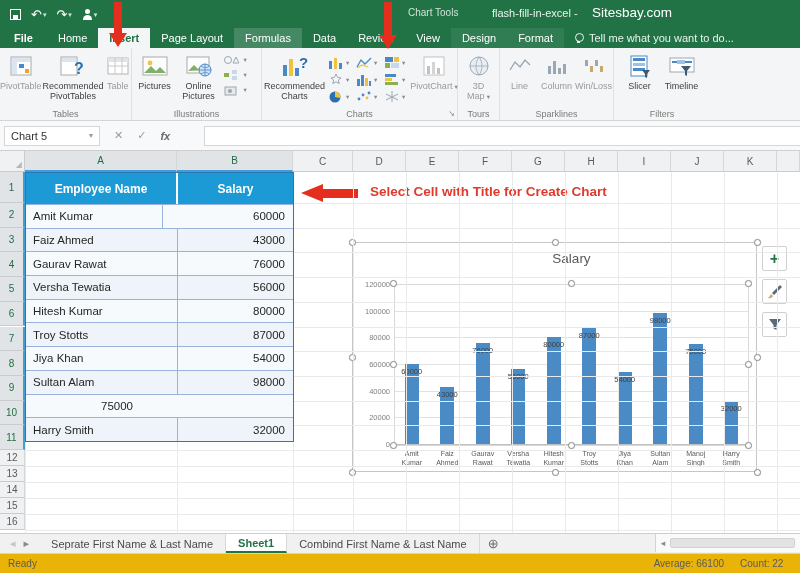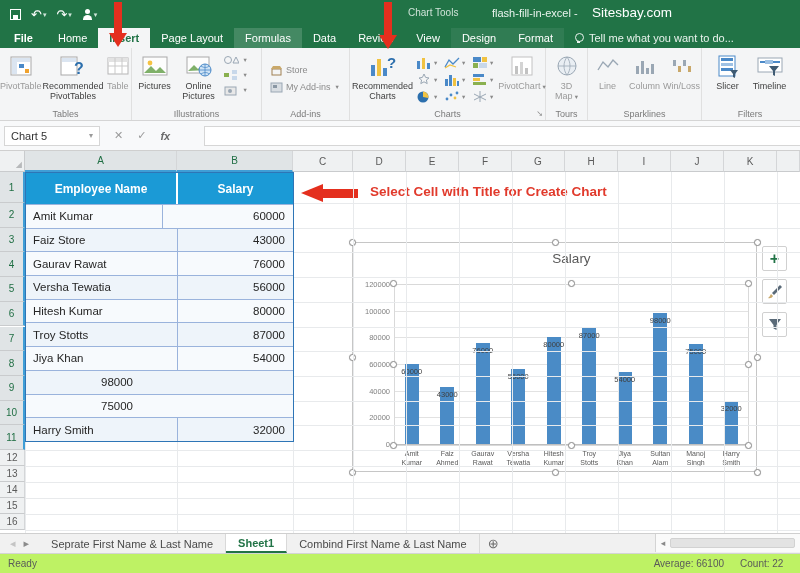--- a/index.html
+++ b/index.html
@@ -110,21 +110,21 @@
   .nav .off{color:#c4c4c4;}
   .stab{display:flex;align-items:center;padding:0 12px;border-right:1px solid #d9d9d9;cursor:pointer;white-space:nowrap;}
   .stab:first-of-type{border-left:1px solid #d9d9d9;}
   .stab.active{background:#fff;color:#217346;font-weight:bold;border-bottom:2px solid #217346;}
   .addsheet{display:flex;align-items:center;padding:0 8px;color:#6a6a6a;font-size:13px;cursor:pointer;}
   .hscroll{position:absolute;right:0;top:534px;width:145px;height:18px;background:#fafafa;border-left:1px solid #d4d4d4;display:flex;align-items:center;}
   .hscroll .arr{width:14px;text-align:center;color:#8a8a8a;font-size:9px;}
   .hthumb{height:10px;flex:1;margin-right:5px;background:#e3e3e3;border:1px solid #d2d2d2;border-radius:2px;}
 
   
-  .statusbar{position:absolute;left:0;top:553px;width:800px;height:20px;background:#bef264;border-top:1px solid #d4d4d4;font-size:10px;color:#5a5a5a;overflow:hidden;}
+  .statusbar{position:absolute;left:0;top:553px;width:800px;height:20px;background:#eab308;border-top:1px solid #d4d4d4;font-size:10px;color:#5a5a5a;overflow:hidden;}
   .st-left{position:absolute;left:8px;top:4px;}
   .st-right{position:absolute;right:4px;top:4px;display:flex;gap:16px;white-space:nowrap;}
 </style>
 </head>
 <body>
 
 <div id="app">
 
   <div class="titlebar">
     <div class="qat">
@@ -254,39 +254,20 @@
               <svg width="16" height="12">
                 <rect x="2" y="3" width="11" height="8" fill="#e8e8e8" stroke="#9aa7b4"></rect>
                 <circle cx="7" cy="7" r="2" fill="#9aa7b4"></circle>
               </svg>
             </span>
         </div>
       </div>
       <div class="glabel">Illustrations</div>
     </div>
 
-    <div class="rgroup" style="width:88px">
-      <div class="rbtns" style="flex-direction:column;align-items:flex-start;padding-left:8px;gap:6px;">
-        <span class="smallrow">
-            <svg width="13" height="11">
-              <rect x="2" y="4" width="9" height="6" fill="none" stroke="#a08052"></rect>
-              <path d="M1 4l2-3h7l2 3z" fill="#c9a86a"></path>
-            </svg>
-            <span>Store</span>
-          </span>
-        <span class="smallrow dd">
-            <svg width="13" height="11">
-              <rect x="1" y="1" width="11" height="9" fill="#d8dde2" stroke="#9aa7b4"></rect>
-              <rect x="3" y="3" width="4" height="3" fill="#8a97a4"></rect>
-            </svg>
-            <span>My Add-ins</span>
-          </span>
-      </div>
-      <div class="glabel">Add-ins</div>
-    </div>
 
     <div class="rgroup" style="width:196px">
       <div class="rbtns">
         <div class="bigbtn" style="width:76px">
           <span class="ric">
               <svg width="28" height="26">
                 <rect x="2" y="12" width="4" height="11" fill="#4a89c8"></rect>
                 <rect x="8" y="6" width="4" height="17" fill="#f0c242"></rect>
                 <rect x="14" y="15" width="4" height="8" fill="#4a89c8"></rect>
                 <text x="18" y="15" font-size="15" font-weight="bold" fill="#2c6fad">?</text>
@@ -643,21 +624,21 @@
       <div class="xl-table">
         <div class="th-row">
           <div class="th-cell" style="width: 152px;">Employee Name</div>
           <div class="th-cell" style="width: 115px;">Salary</div>
         </div>
         <div class="td-row" style="height: 23.7px; gap: 26px;">
           <div class="td-name">Amit Kumar</div>
           <div class="td-val">60000</div>
         </div>
         <div class="td-row" style="height: 23.7px;">
-          <div class="td-name">Faiz Store</div>
+          <div class="td-name">Faiz Ahmed</div>
           <div class="td-val">43000</div>
         </div>
         <div class="td-row" style="height: 23.7px; justify-content: flex-end;">
           <div class="td-name">Gaurav Rawat</div>
           <div class="td-val">76000</div>
         </div>
         <div class="td-row" style="height: 23.7px;">
           <div class="td-name">Versha Tewatia</div>
           <div class="td-val">56000</div>
         </div>
@@ -667,20 +648,21 @@
         </div>
         <div class="td-row" style="height: 23.7px;">
           <div class="td-name">Troy Stotts</div>
           <div class="td-val">87000</div>
         </div>
         <div class="td-row" style="height: 23.7px;">
           <div class="td-name">Jiya Khan</div>
           <div class="td-val">54000</div>
         </div>
         <div class="td-row" style="height: 23.7px;">
+          <div class="td-name">Sultan Alam</div>
           <div class="td-val">98000</div>
         </div>
         <div class="td-row" style="height: 23.7px;">
           <div class="td-val">75000</div>
         </div>
         <div class="td-row" style="height: 23.7px;">
           <div class="td-name">Harry Smith</div>
           <div class="td-val">32000</div>
         </div>
       </div>

